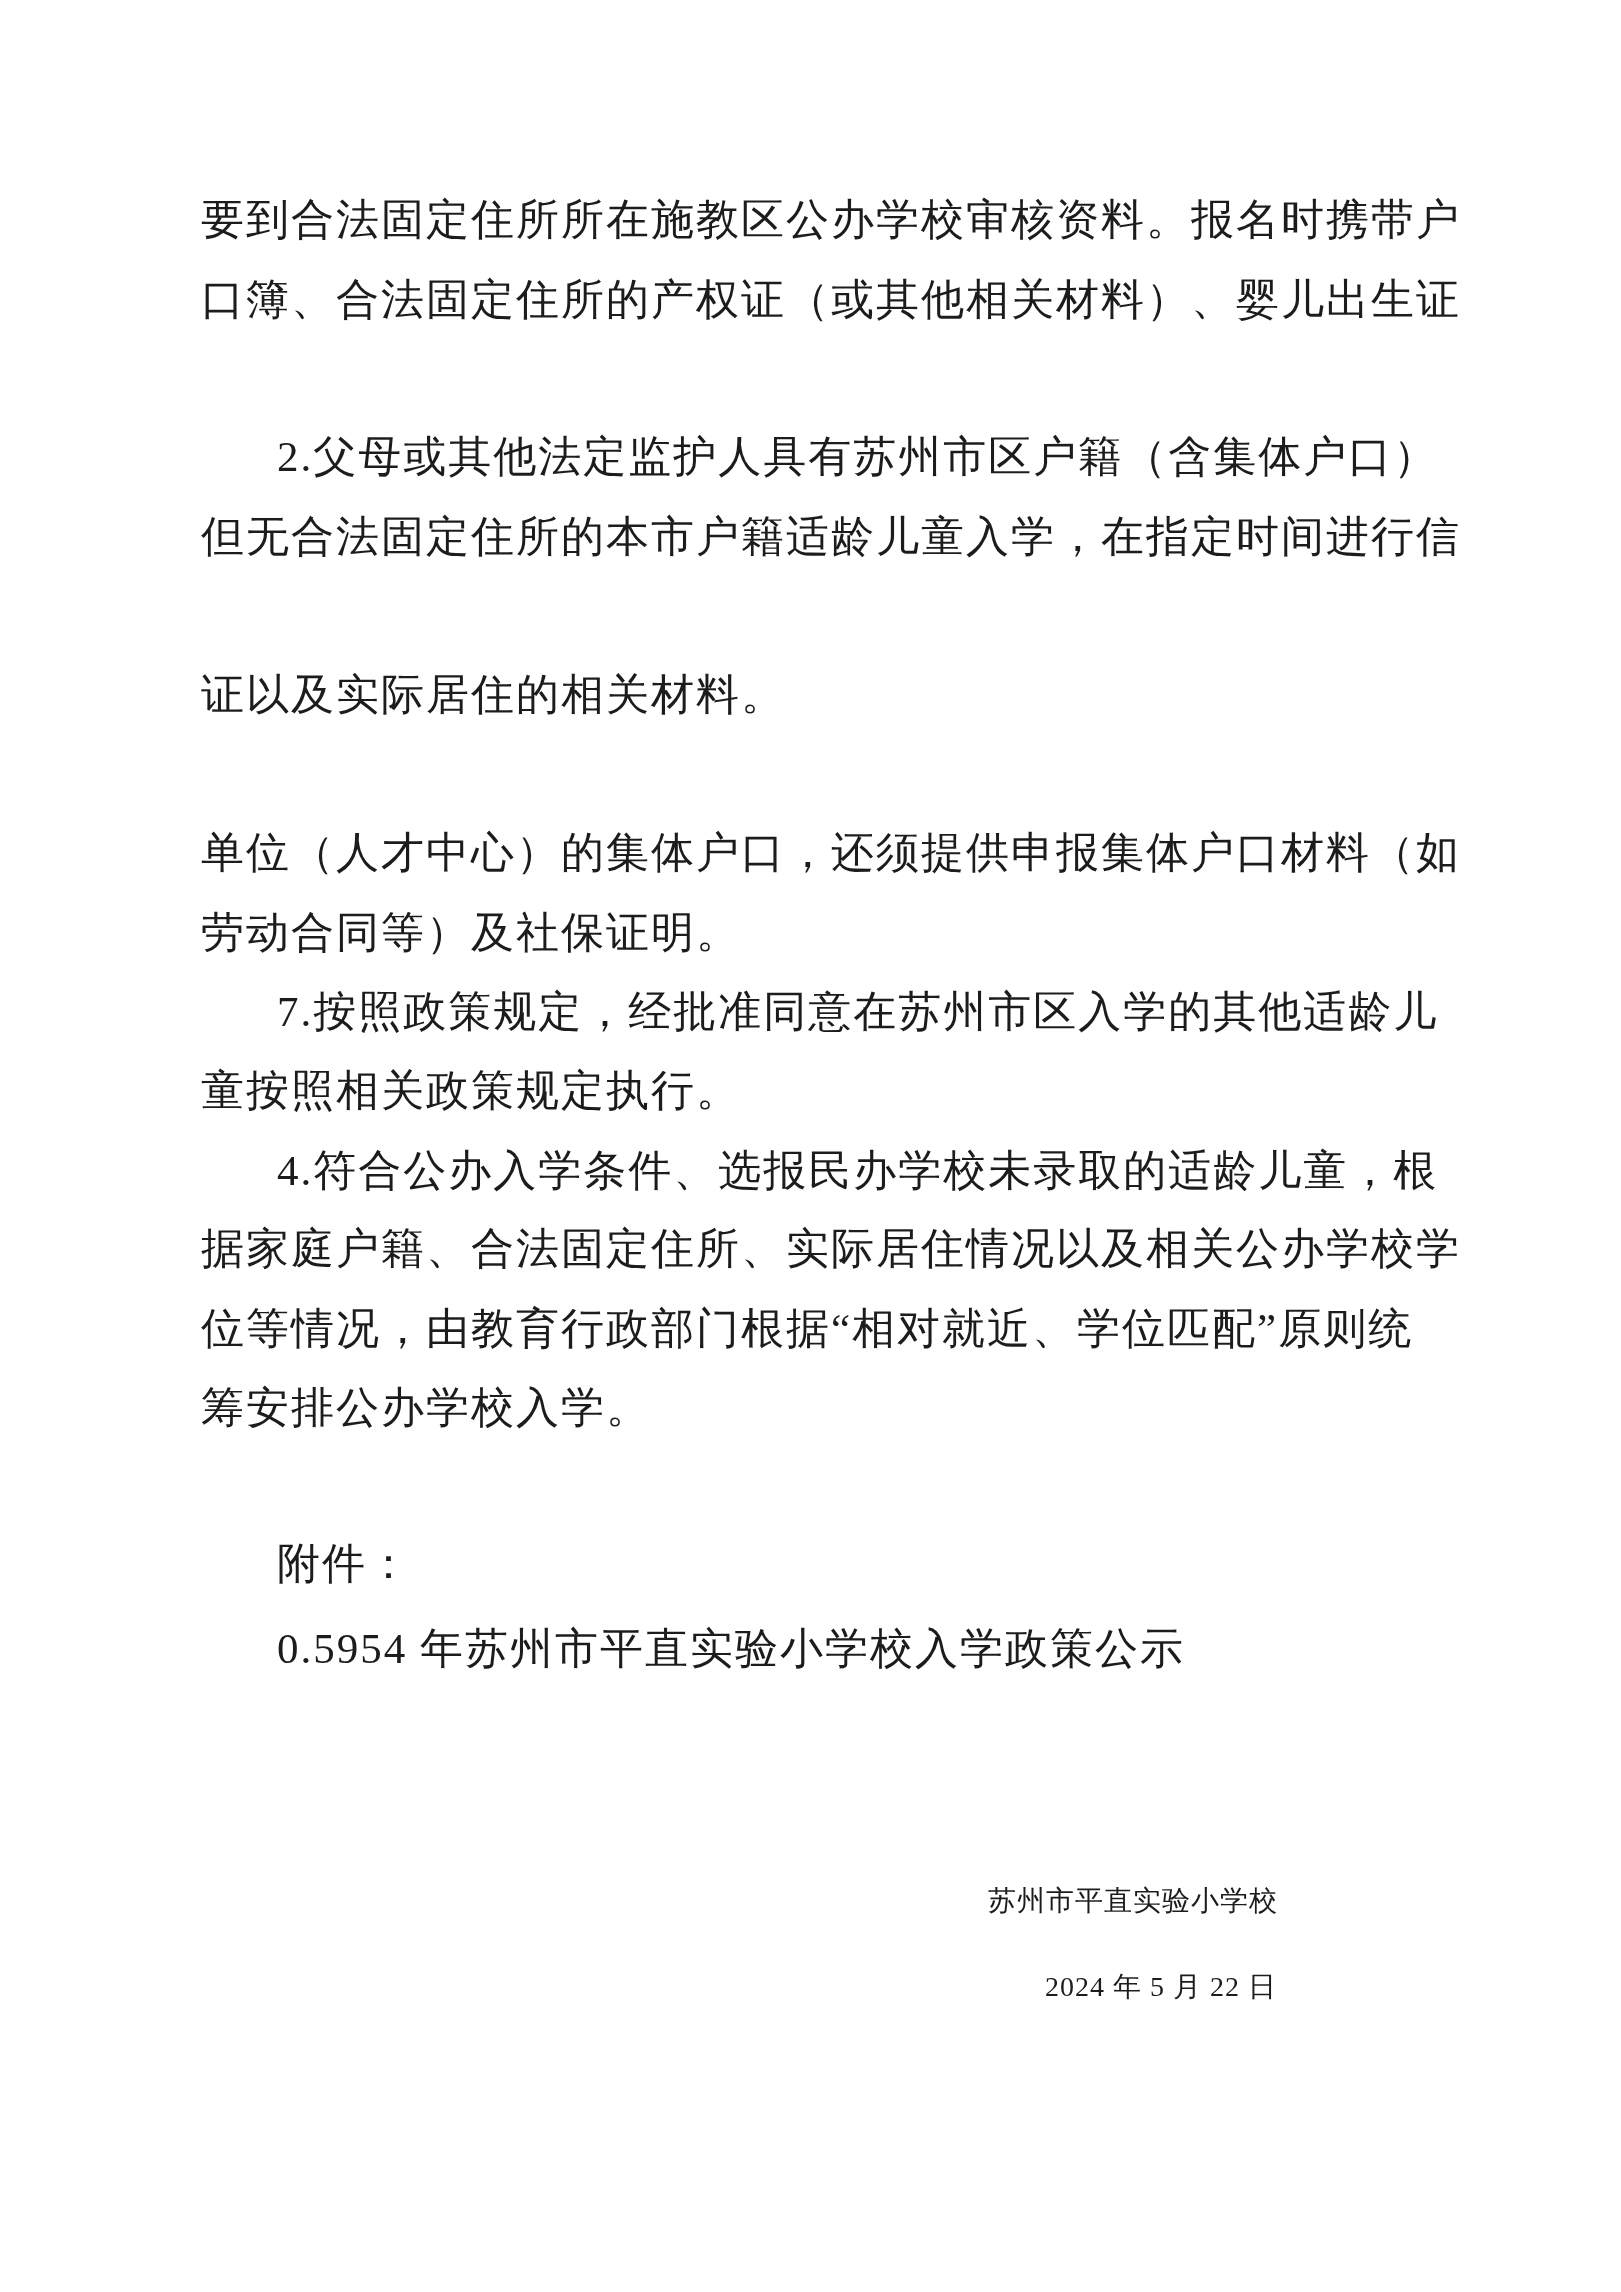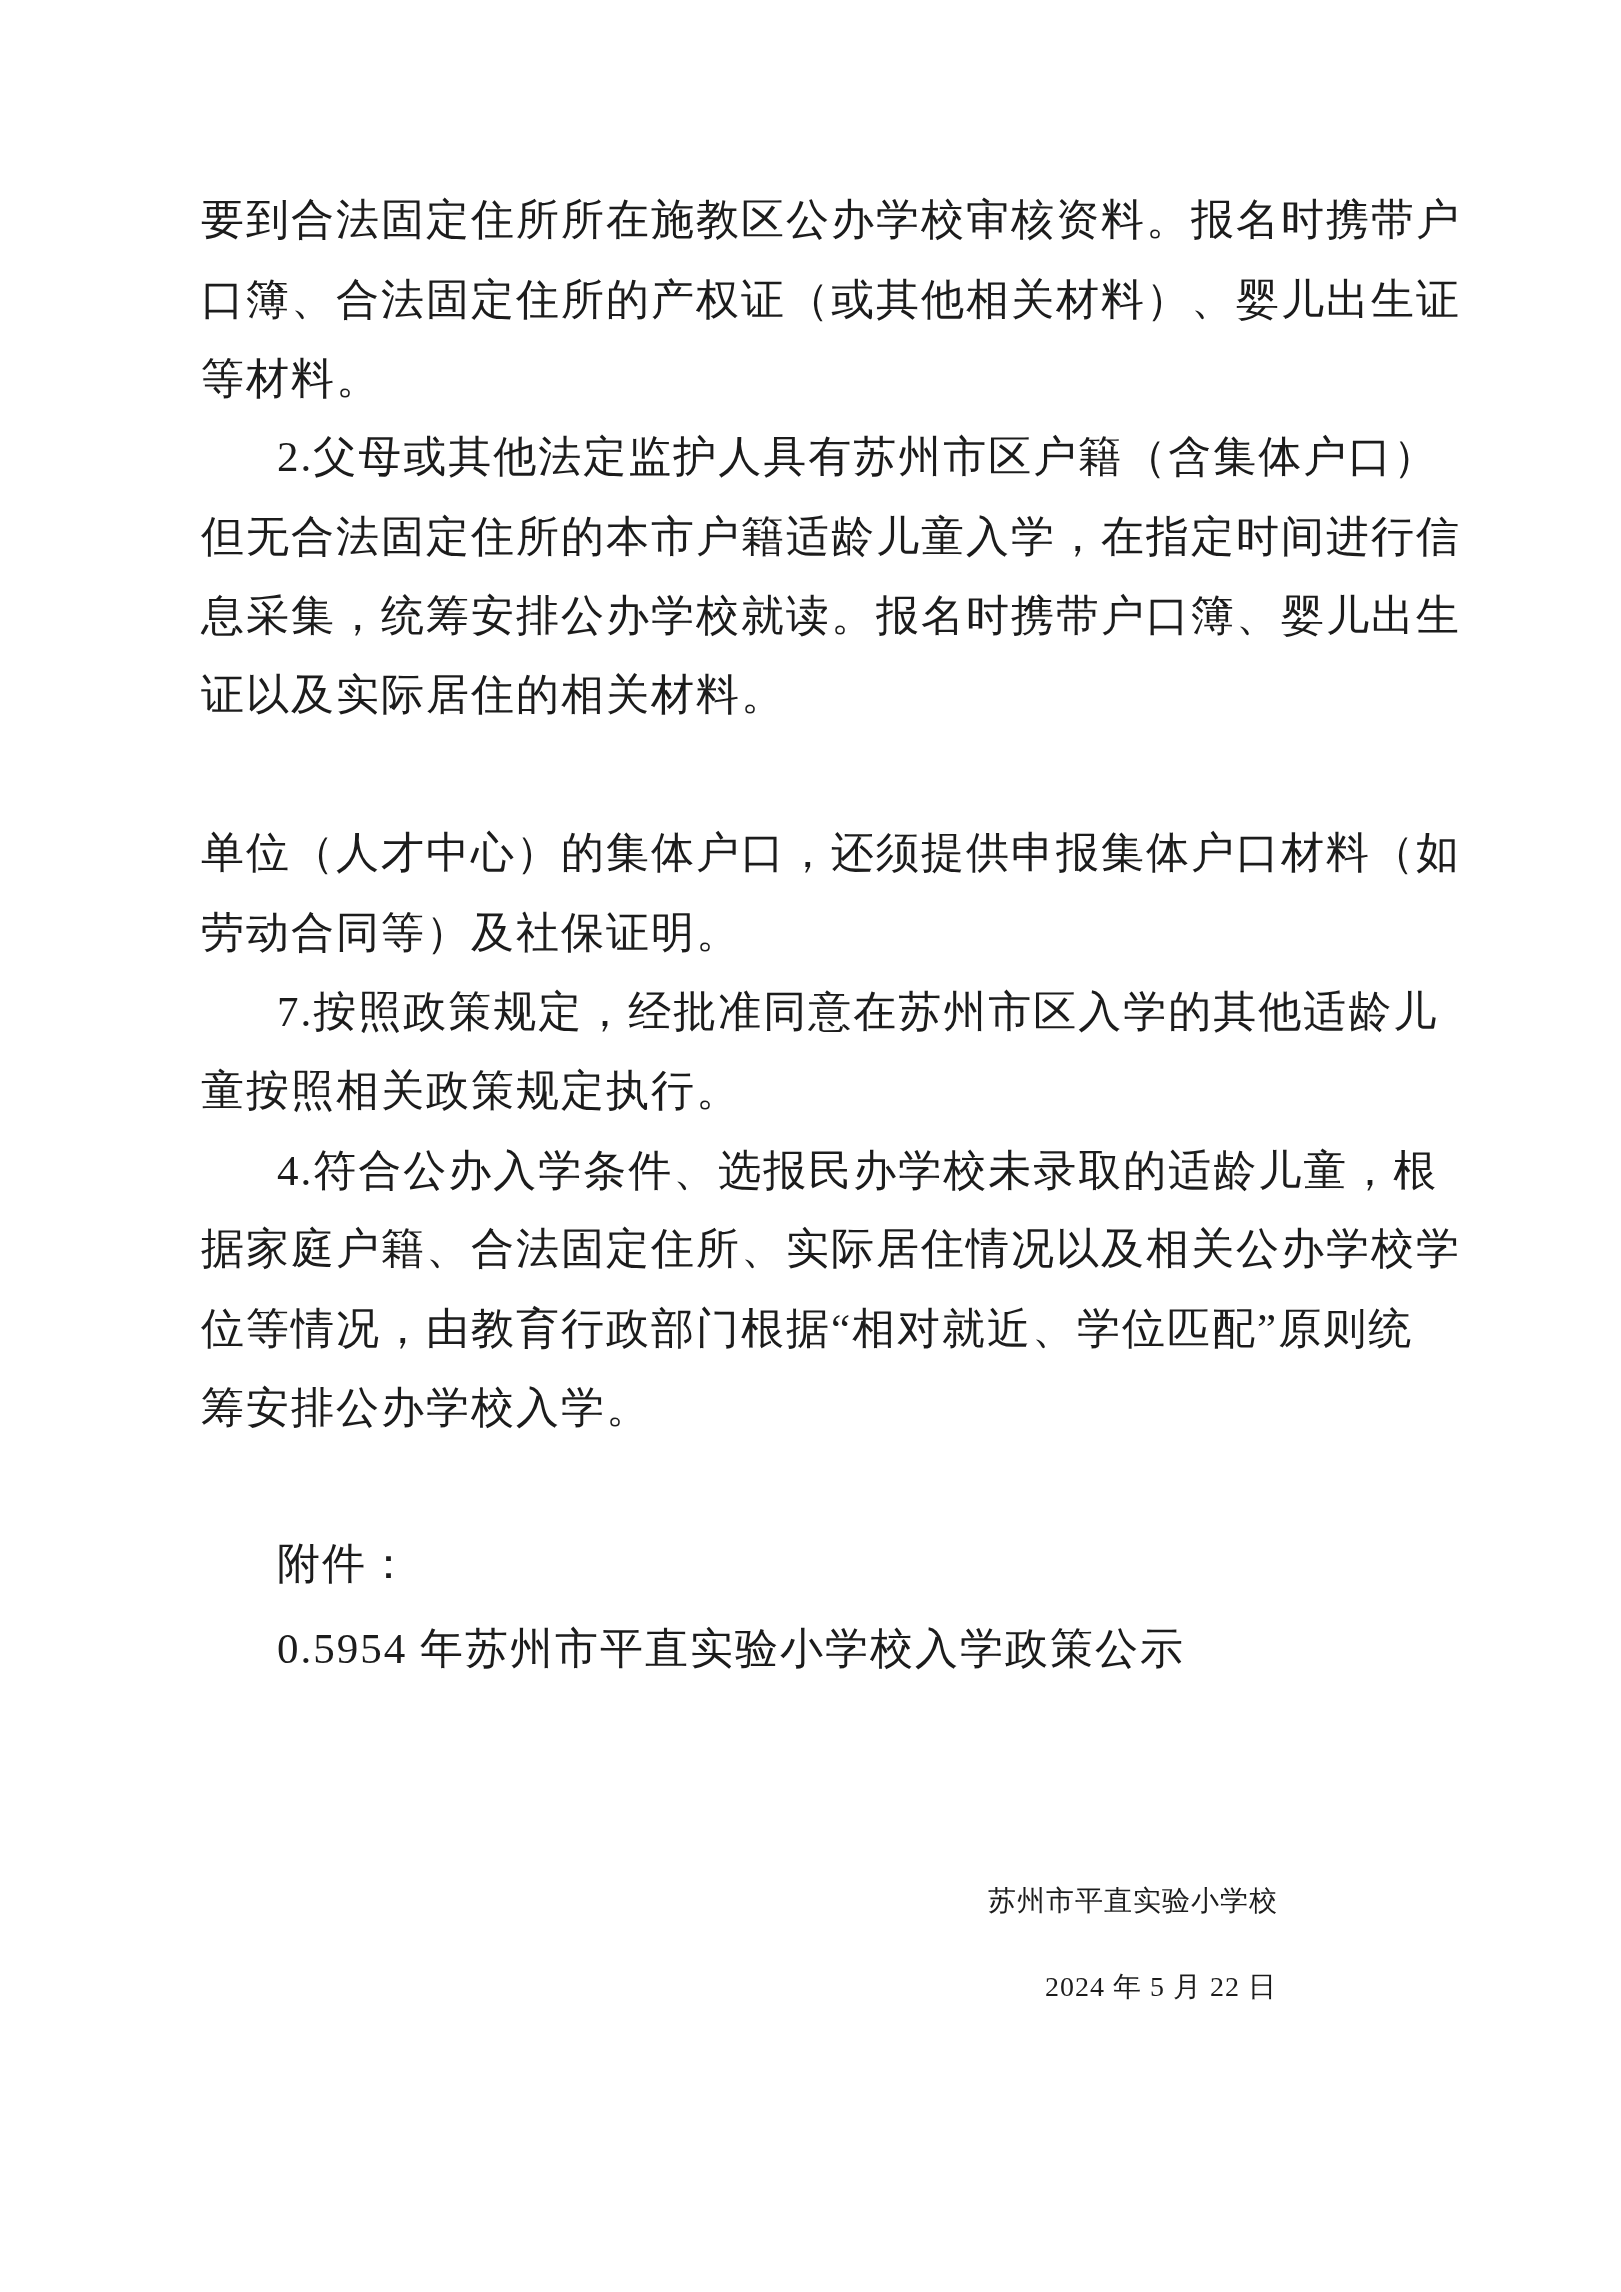--- a/index.html
+++ b/index.html
@@ -40,25 +40,23 @@
     font-weight: 400;
   }
 </style>
 </head>
 <body>
 
 <div class="page">
 
   <div class="line" style="top:192px">要到合法固定住所所在施教区公办学校审核资料。报名时携带户</div>
   <div class="line" style="top:272px">口簿、合法固定住所的产权证（或其他相关材料）、婴儿出生证</div>
-  <div class="line" style="top:351px">等材料。</div>
 
   <div class="line indent" style="top:429px">2.父母或其他法定监护人具有苏州市区户籍（含集体户口）</div>
   <div class="line" style="top:509px">但无合法固定住所的本市户籍适龄儿童入学，在指定时间进行信</div>
-  <div class="line" style="top:588px">息采集，统筹安排公办学校就读。报名时携带户口簿、婴儿出生</div>
   <div class="line" style="top:667px">证以及实际居住的相关材料。</div>
 
   <div class="line" style="top:825px">单位（人才中心）的集体户口，还须提供申报集体户口材料（如</div>
   <div class="line" style="top:905px">劳动合同等）及社保证明。</div>
 
   <div class="line indent" style="top:984px">7.按照政策规定，经批准同意在苏州市区入学的其他适龄儿</div>
   <div class="line" style="top:1063px">童按照相关政策规定执行。</div>
 
   <div class="line indent" style="top:1143px">4.符合公办入学条件、选报民办学校未录取的适龄儿童，根</div>
   <div class="line" style="top:1221px">据家庭户籍、合法固定住所、实际居住情况以及相关公办学校学</div>

